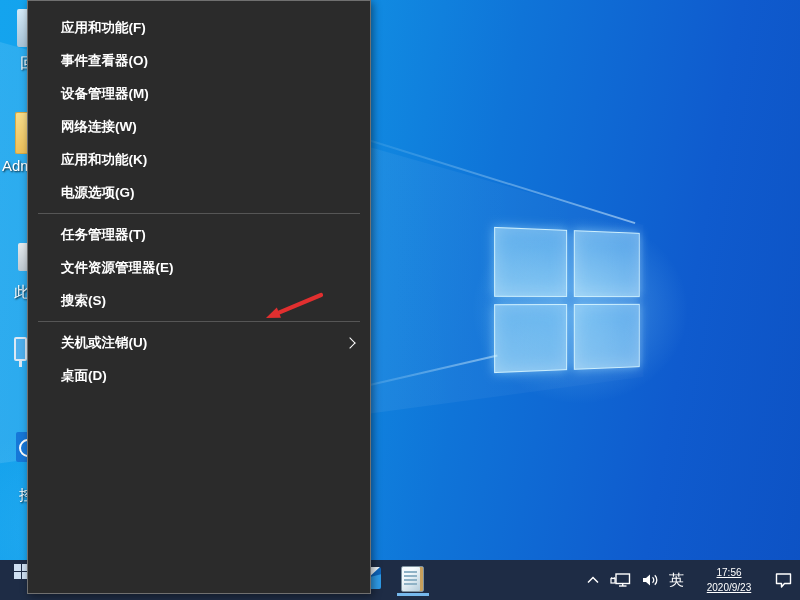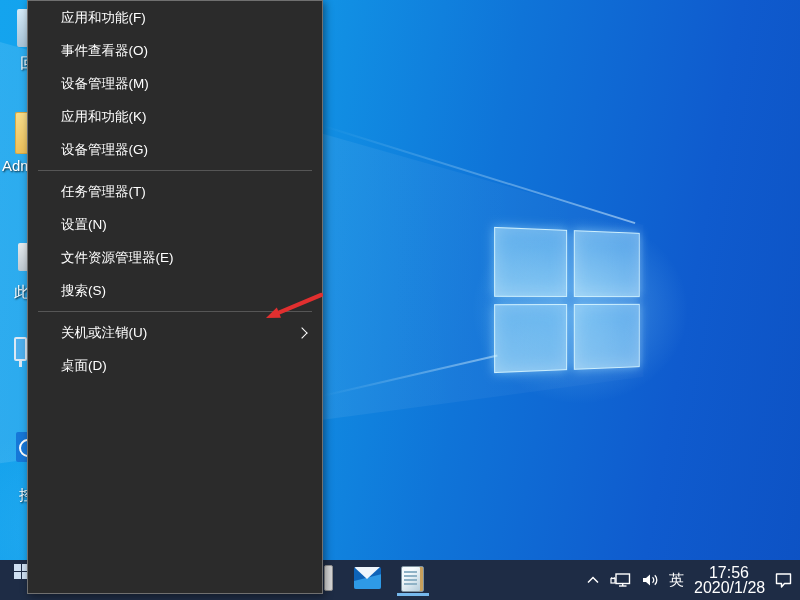--- a/index.html
+++ b/index.html
@@ -60,24 +60,24 @@
     transform:rotate(-14deg);}
   .noteico{position:absolute;left:401px;top:6px;width:23px;height:26px;border-radius:2px;
     background:linear-gradient(135deg,#f4fafd 30%,#aec8d8 100%);border:1px solid #7e929f;
     box-shadow:inset -3px 0 0 #c8a05c;}
   .noteico:before{content:"";position:absolute;left:2px;top:4px;width:13px;height:1.5px;background:#8fb2c6;
     box-shadow:0 4px 0 #8fb2c6,0 8px 0 #8fb2c6,0 12px 0 #8fb2c6;}
   .underline{position:absolute;left:397px;top:33px;width:32px;height:3px;background:#76b9ed;}
   .tray{position:absolute;right:6px;top:0;height:40px;display:flex;align-items:center;gap:10px;color:#fff;}
   .tray svg{display:block;}
   .ime{font-size:15px;color:#fff;}
-  .clock{width:70px;text-align:center;font-size:16px;line-height:15px;color:#fff;}
-  
-  .menu{position:absolute;left:27px;top:0;width:296px;height:594px;background:#2b2b2b;
-    border:1px solid #707070;z-index:5;box-shadow:2px 2px 8px rgba(0,0,0,.45);}
+  .clock{width:70px;text-align:center;font-size:10px;line-height:15px;color:#fff;text-decoration:underline;}
+  
+  .menu{position:absolute;left:27px;top:0;width:344px;height:594px;background:#2b2b2b;
+    border:1px solid #707070;z-index:5;padding-top:10px;box-shadow:2px 2px 8px rgba(0,0,0,.45);font-weight:bold;}
   .mi{height:33px;display:flex;align-items:center;padding:0 14px 0 33px;
     font-size:13.5px;color:#ffffff;cursor:default;}
   .mi .grow{flex:1;}
   .sep{height:1px;background:#565656;margin:4px 10px;}
   .chev-r{width:8px;height:8px;border-top:1.6px solid #fff;border-right:1.6px solid #fff;
     transform:rotate(45deg);margin-right:2px;}
   
   .arrow{position:absolute;left:253px;top:284px;z-index:6;}
 </style>
 </head>
@@ -137,50 +137,50 @@
         <line x1="4.2" y1="5" x2="4.2" y2="6.5" stroke="#fff" stroke-width="1"></line>
       </svg>
       <svg width="18" height="14" viewBox="0 0 18 14">
         <polygon points="2,5 5,5 9,1.5 9,12.5 5,9 2,9" fill="#fff"></polygon>
         <path d="M11.5,4.2 C13.2,5.6 13.2,8.4 11.5,9.8" fill="none" stroke="#fff" stroke-width="1.3"></path>
         <path d="M13.8,2.2 C16.5,4.8 16.5,9.2 13.8,11.8" fill="none" stroke="#fff" stroke-width="1.3"></path>
       </svg>
       <span class="ime">英</span>
       <div class="clock">
         <div>17:56</div>
-        <div>2020/1/28</div>
+        <div>2020/9/23</div>
       </div>
       <svg width="20" height="17" viewBox="0 0 20 17">
         <path d="M2.5 2 H16.5 V11.5 H10.5 L7.5 15 V11.5 H2.5 Z" fill="none" stroke="#fff" stroke-width="1.4" stroke-linejoin="round"></path>
       </svg>
     </div>
   </div>
 
   <div class="menu">
     <div class="mi">
         <span>应用和功能(F)</span>
       </div>
     <div class="mi">
         <span>事件查看器(O)</span>
       </div>
     <div class="mi">
         <span>设备管理器(M)</span>
       </div>
     <div class="mi">
+        <span>网络连接(W)</span>
+      </div>
+    <div class="mi">
         <span>应用和功能(K)</span>
       </div>
     <div class="mi">
-        <span>设备管理器(G)</span>
+        <span>电源选项(G)</span>
       </div>
     <div class="sep"></div>
     <div class="mi">
         <span>任务管理器(T)</span>
-      </div>
-    <div class="mi">
-        <span>设置(N)</span>
       </div>
     <div class="mi">
         <span>文件资源管理器(E)</span>
       </div>
     <div class="mi">
         <span>搜索(S)</span>
       </div>
     <div class="sep"></div>
     <div class="mi">
       <span>关机或注销(U)</span>

